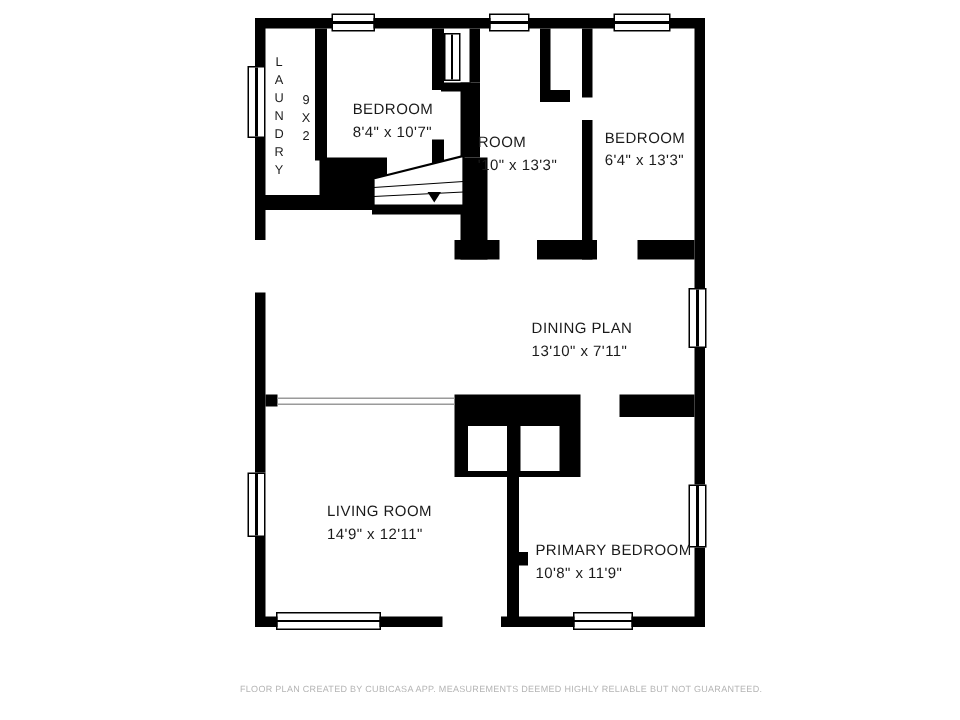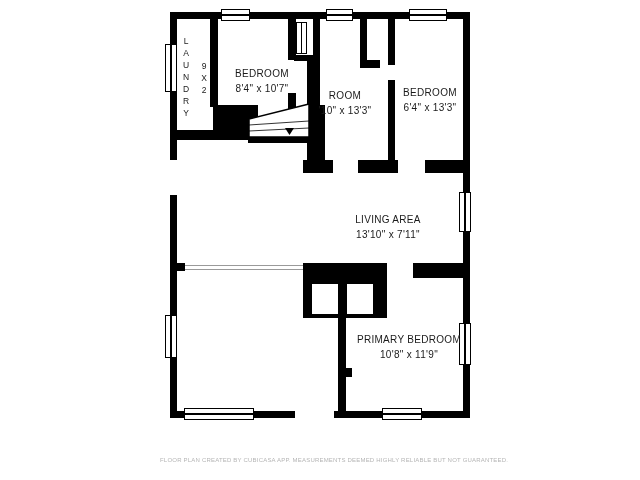--- a/index.html
+++ b/index.html
@@ -4,21 +4,21 @@
 <style>
   html,body{margin:0;padding:0;background:#ffffff;width:640px;height:480px;overflow:hidden;}
   .plan{position:absolute;left:0;top:0;width:640px;height:480px;background:#fff;
         font-family:"Liberation Sans",sans-serif;}
   .w{position:absolute;display:block;background:#000;}
   .cut{position:absolute;display:block;background:#fff;}
   .win{position:absolute;display:block;background:#fff;border:1px solid #000;box-sizing:border-box;}
   .win-h{background:linear-gradient(#fff 42%,#000 42%,#000 58%,#fff 58%);}
   .win-v{background:linear-gradient(90deg,#fff 42%,#000 42%,#000 58%,#fff 58%);}
   .thin{position:absolute;display:block;background:#9a9a9a;height:1px;}
-  .room-label{position:absolute;transform:translateX(-50%);text-align:center;color:#1a1a1a;
+  .room-label{position:absolute;transform:translateX(-50%);text-align:left;color:#1a1a1a;
         font-size:10px;line-height:15px;letter-spacing:.3px;white-space:nowrap;}
   .room-label .rname{font-weight:400;}
   .room-label .rdims{font-weight:400;}
   .vtext{position:absolute;writing-mode:vertical-rl;text-orientation:upright;
         color:#1a1a1a;font-size:8.5px;letter-spacing:2px;line-height:9px;white-space:nowrap;}
   .footer{position:absolute;left:160px;top:457px;width:320px;text-align:center;
         color:#b5b5b5;font-size:6px;letter-spacing:.2px;white-space:nowrap;}
 </style>
 </head>
 <body>
@@ -96,25 +96,29 @@
     <div class="rdims">'10" x 13'3"</div>
   </div>
 
   <div class="room-label" style="left:430px;top:85px">
     <div class="rname">BEDROOM</div>
     <div class="rdims">6'4" x 13'3"</div>
   </div>
 
 
   <div class="room-label" style="left:388px;top:212px">
-    <div class="rname">LIVING AREA</div>
+    <div class="rname">DINING PLAN</div>
     <div class="rdims">13'10" x 7'11"</div>
   </div>
 
+  <div class="room-label" style="left:253px;top:334px">
+    <div class="rname">LIVING ROOM</div>
+    <div class="rdims">14'9" x 12'11"</div>
+  </div>
 
-  <div class="room-label" style="left:409px;top:332px">
+  <div class="room-label" style="left:409px;top:360px">
     <div class="rname">PRIMARY BEDROOM</div>
     <div class="rdims">10'8" x 11'9"</div>
   </div>
 
   <div class="footer">FLOOR PLAN CREATED BY CUBICASA APP. MEASUREMENTS DEEMED HIGHLY RELIABLE BUT NOT GUARANTEED.</div>
 
 </div>
 
 </body></html>

